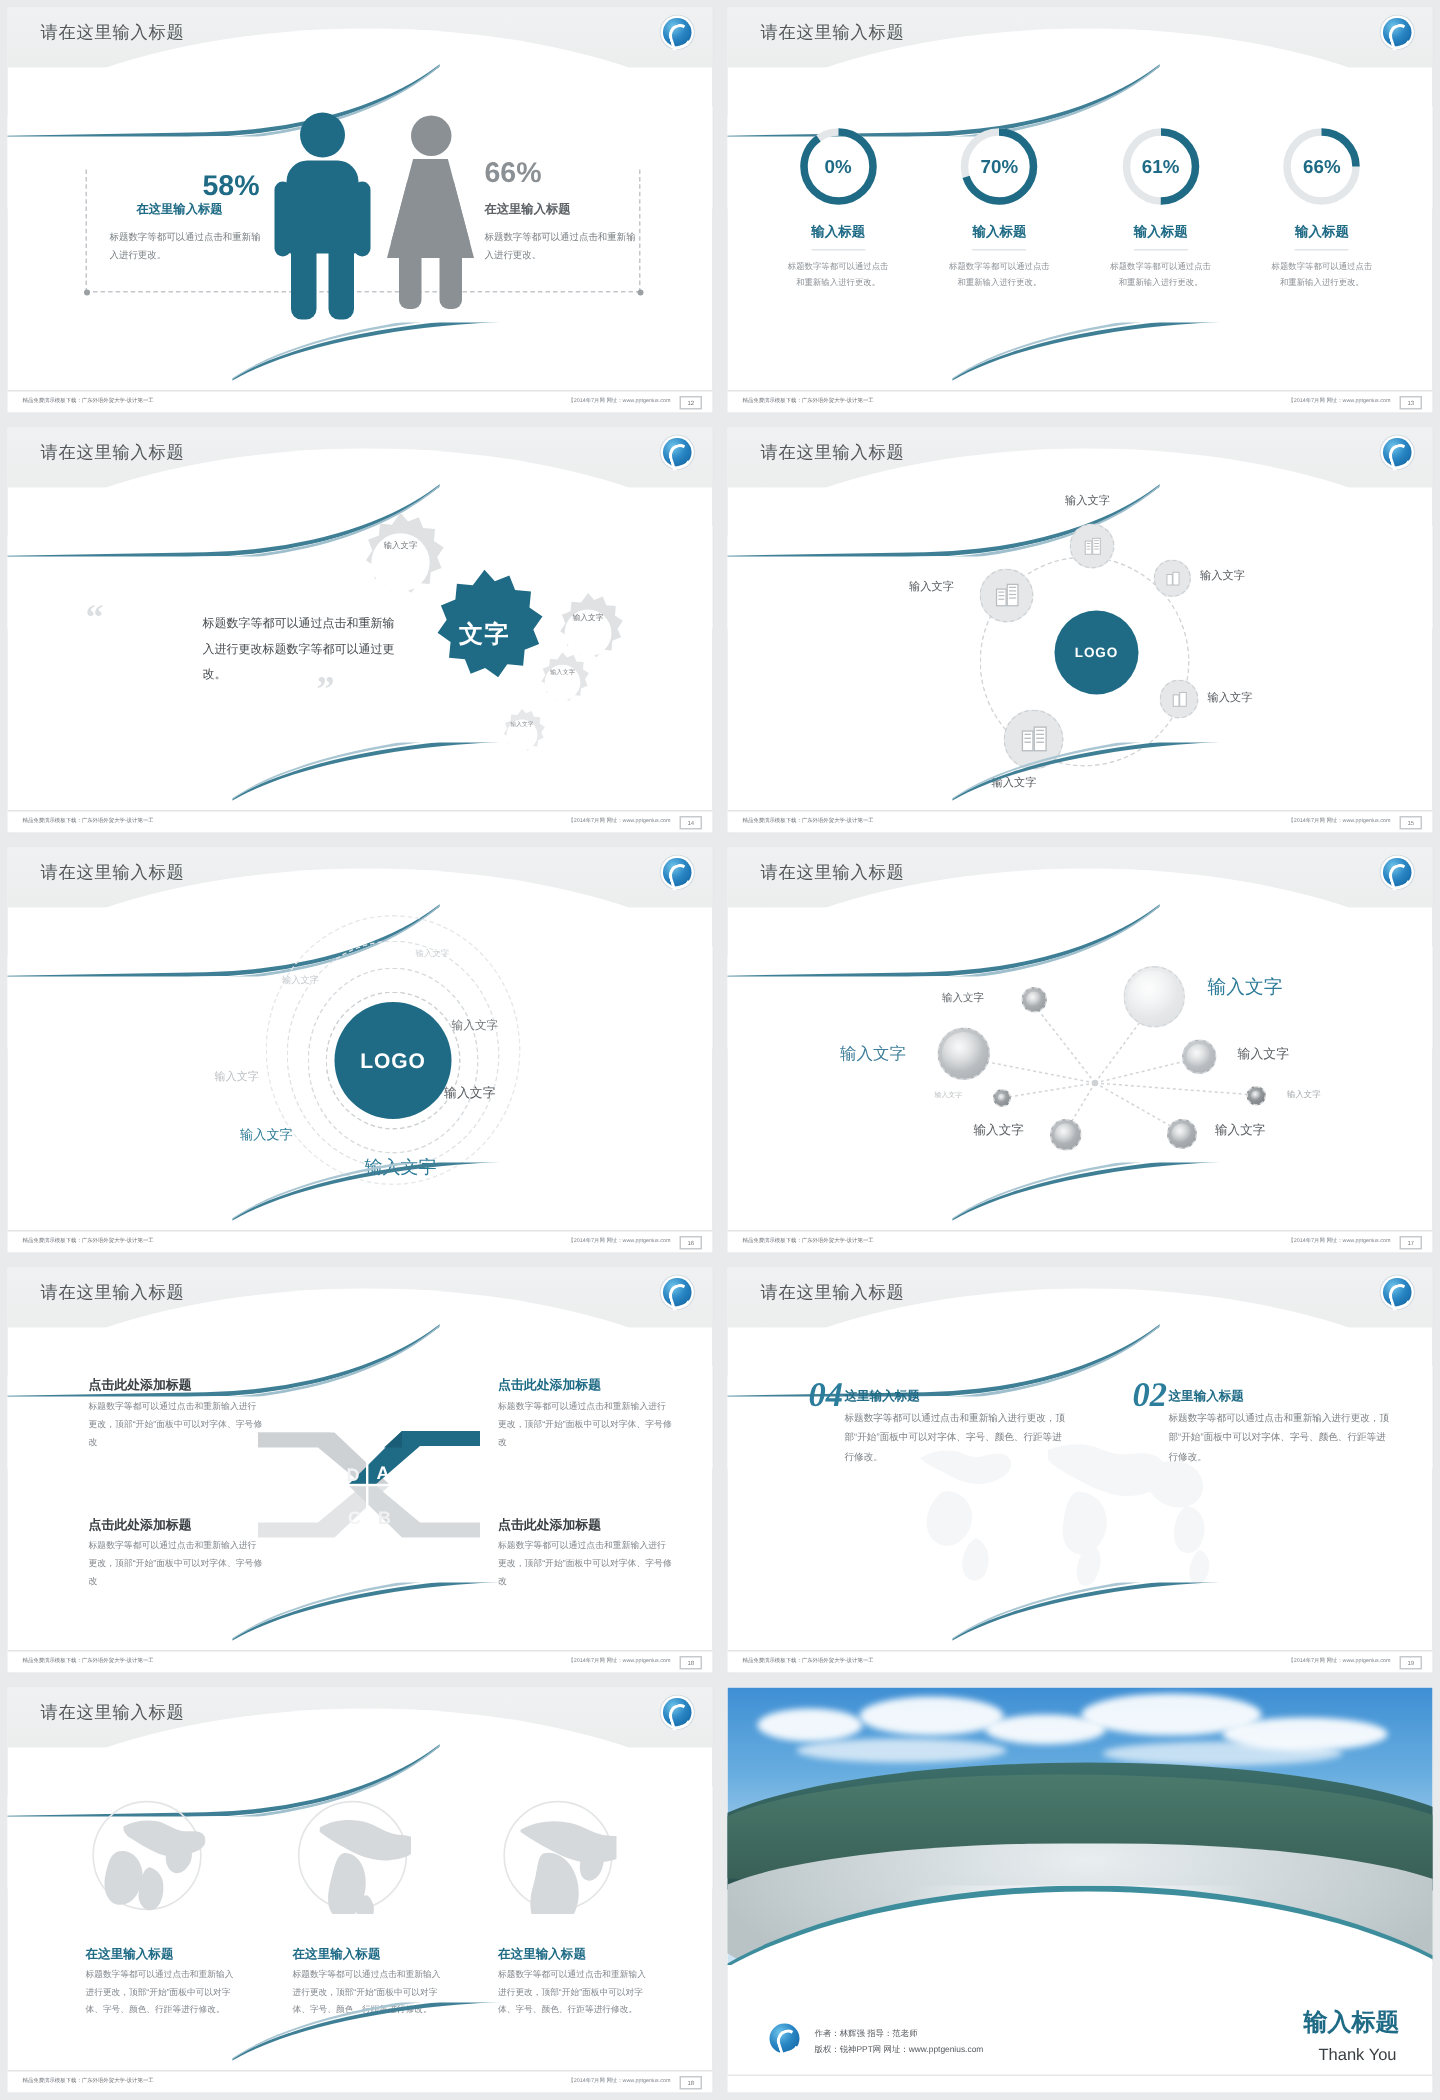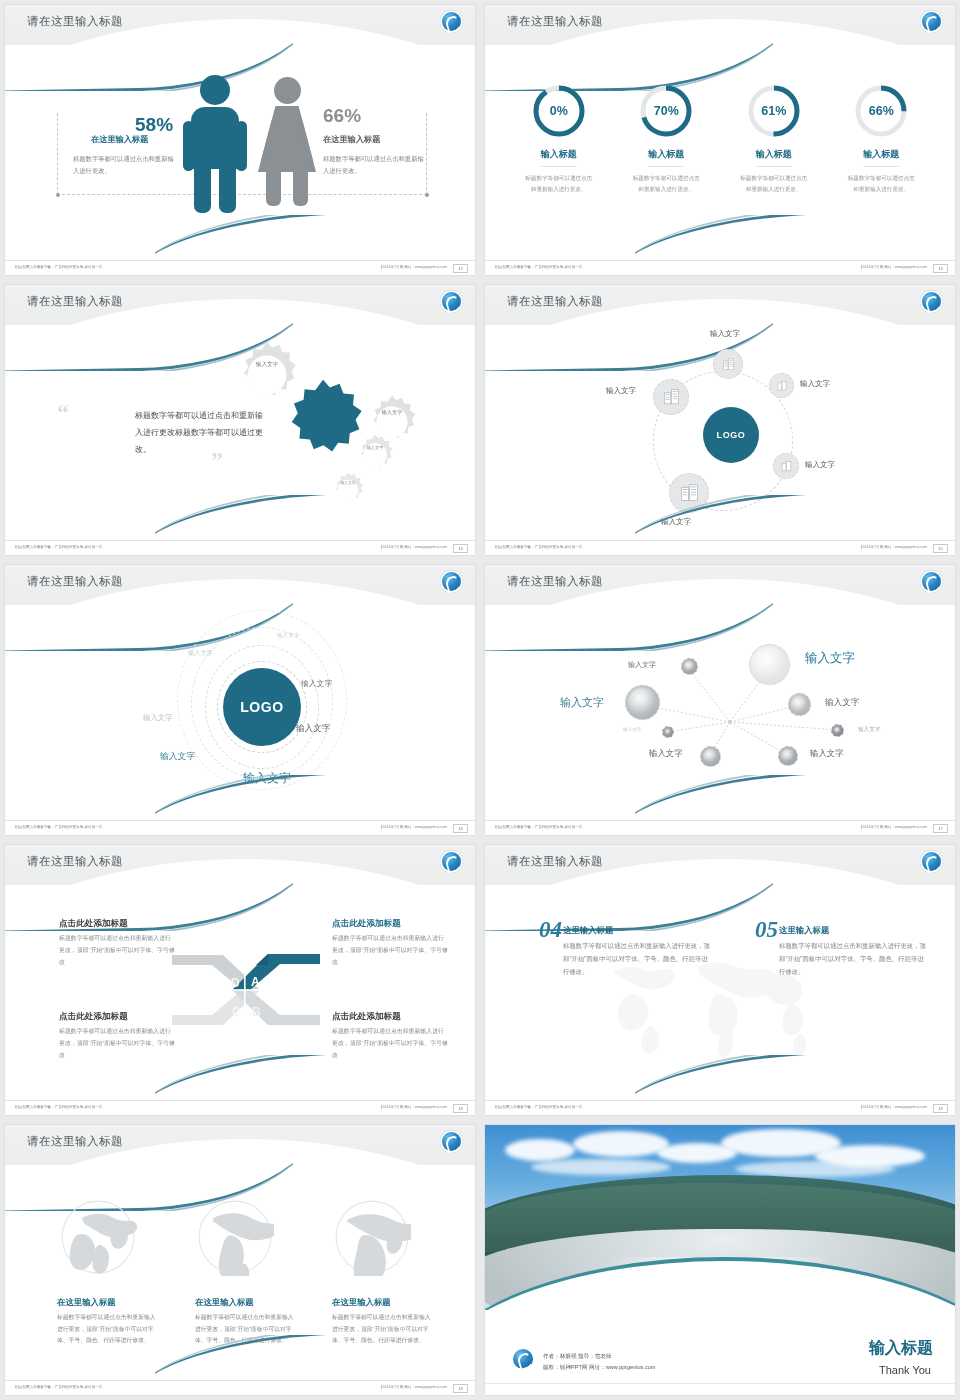--- a/index.html
+++ b/index.html
@@ -386,20 +386,21 @@
       <path fill="#dfe1e3" d="M50 4l7 8 10-4 4 10 11 1-1 11 9 6-6 9 4 10-10 4-1 11-11-1-6 9-9-6-10 4-4-10-11-1 1-11-9-6 6-9-4-10 10-4 1-11 11 1z"></path>
       <circle cx="50" cy="50" r="27" fill="#fff"></circle>
     </svg>
     <div style="position:absolute;left:245px;top:76px;width:34px;text-align:center;font-size:5.6px;line-height:1.35;color:#6f7478;">
       <span>输入文字</span>
     </div>
 
     <svg style="position:absolute;left:272px;top:92px;" width="92" height="92" viewBox="0 0 100 100">
       <path fill="#1f6b86" d="M50 3l7.5 8.5 10.5-4.2 4.2 10.5 11.5 1.1-1.1 11.5 9.4 6.6-6.6 9.4 4.2 10.5-10.5 4.2-1.1 11.5-11.5-1.1-6.6 9.4-9.4-6.6-10.5 4.2-4.2-10.5-11.5-1.1 1.1-11.5-9.4-6.6 6.6-9.4-4.2-10.5 10.5-4.2 1.1-11.5 11.5 1.1z"></path>
     </svg>
+    <div style="position:absolute;left:272px;top:92px;width:92px;height:92px;display:flex;align-items:center;justify-content:center;color:#fff;font-size:16px;font-weight:bold;letter-spacing:1px;">文字</div>
 
     <svg style="position:absolute;left:358px;top:108px;" width="58" height="58" viewBox="0 0 100 100">
       <path fill="#dfe1e3" d="M50 4l7 8 10-4 4 10 11 1-1 11 9 6-6 9 4 10-10 4-1 11-11-1-6 9-9-6-10 4-4-10-11-1 1-11-9-6 6-9-4-10 10-4 1-11 11 1z"></path>
       <circle cx="50" cy="50" r="27" fill="#fff"></circle>
     </svg>
     <div style="position:absolute;left:373px;top:124px;width:28px;text-align:center;font-size:5.2px;line-height:1.3;color:#6f7478;">
       <span>输入文字</span>
     </div>
 
     <svg style="position:absolute;left:348px;top:148px;" width="44" height="44" viewBox="0 0 100 100">
@@ -714,21 +715,21 @@
         <path d="M276 54c10-4 22-4 32 0 8 4 14 11 15 20 1 8-3 16-10 20-9 5-20 4-29 0-10-5-17-14-17-24 0-7 3-13 9-16z"></path>
         <path d="M306 96c7 0 13 5 16 11 4 9 3 19-1 27-3 6-9 10-15 9-7-1-11-8-12-15-1-12 3-26 12-32z"></path>
         <path d="M320 140c5 2 8 7 9 12 1 7-1 14-5 19-3 4-8 5-11 2-4-4-4-11-3-17 2-7 5-14 10-16z"></path>
       </g>
     </svg>
 
     <div class="num" style="left:54px;top:72px;">04</div>
     <div class="n-hd" style="left:78px;top:80px;">这里输入标题</div>
     <div class="n-bd" style="left:78px;top:95px;">标题数字等都可以通过点击和重新输入进行更改，顶部“开始”面板中可以对字体、字号、颜色、行距等进行修改。</div>
 
-    <div class="num" style="left:270px;top:72px;">05</div>
+    <div class="num" style="left:270px;top:72px;">02</div>
     <div class="n-hd" style="left:294px;top:80px;">这里输入标题</div>
     <div class="n-bd" style="left:294px;top:95px;">标题数字等都可以通过点击和重新输入进行更改，顶部“开始”面板中可以对字体、字号、颜色、行距等进行修改。</div>
 
     <div class="botswoosh">
           <i></i>
           <i class="b"></i>
         </div>
     <div class="footer">
       <div class="flabel">精品免费演示模板下载：广东外语外贸大学-设计第一工</div>
       <div class="fright">【2014年7月网  网址：www.pptgenius.com</div>

